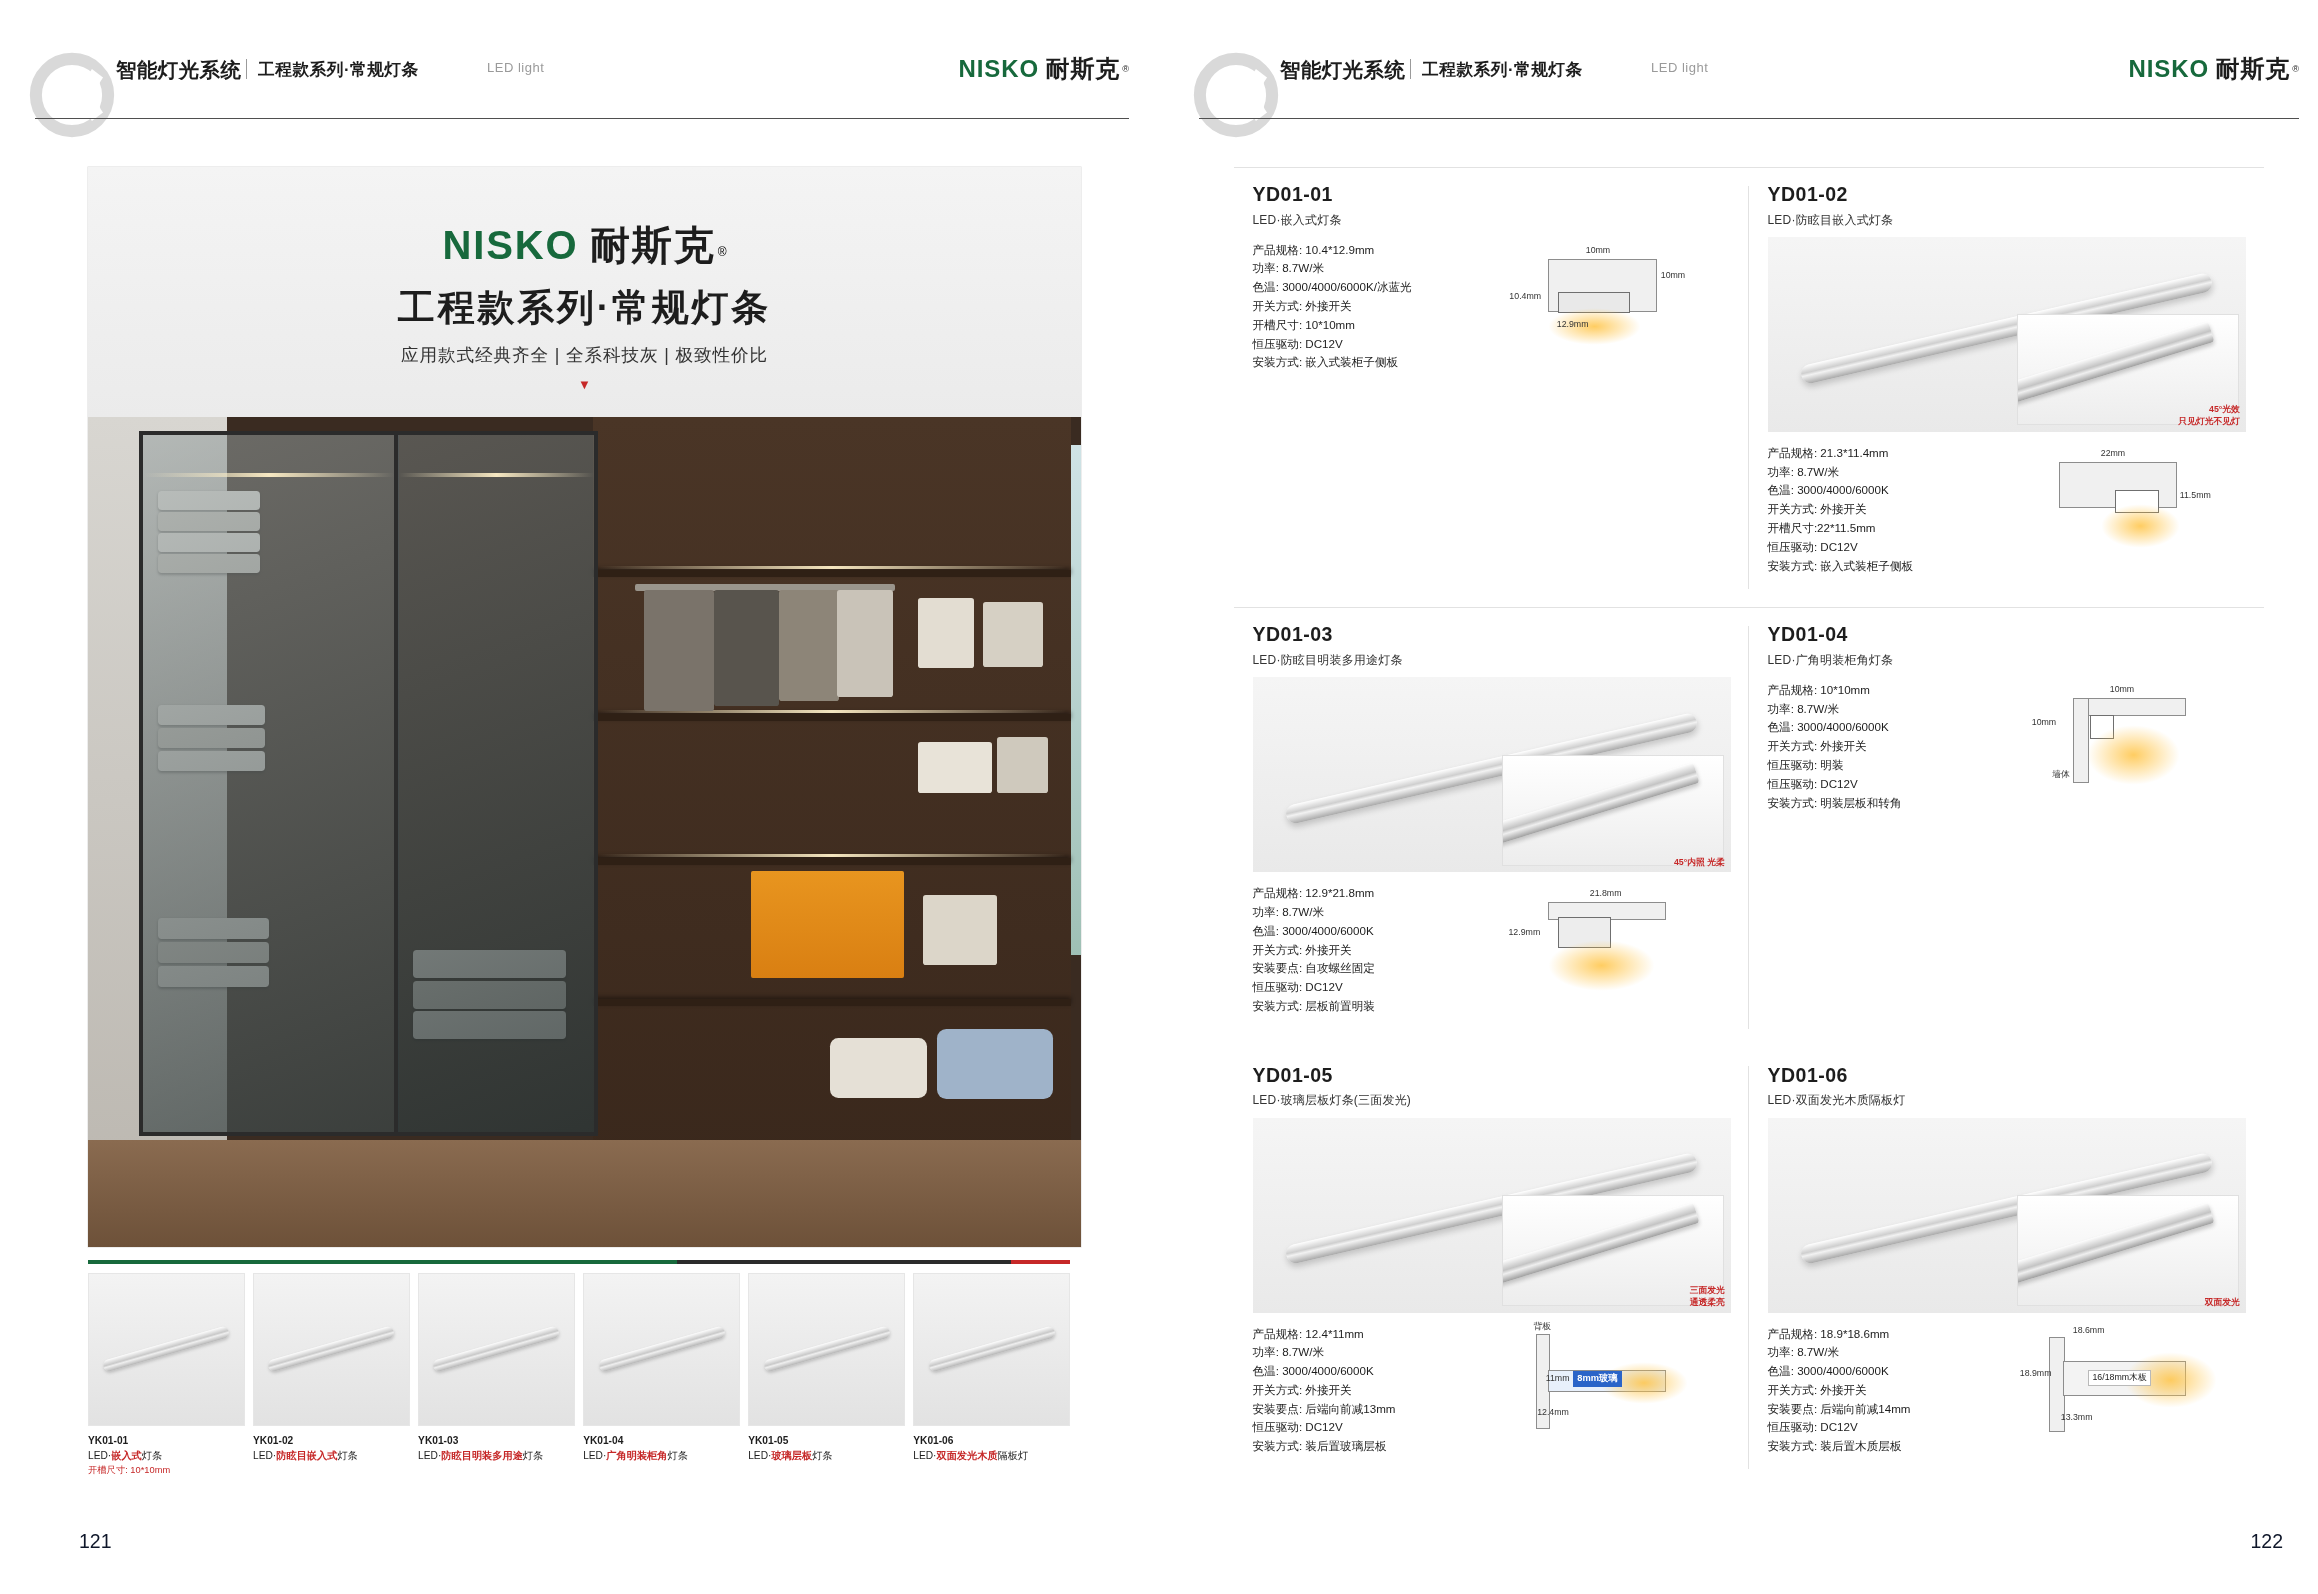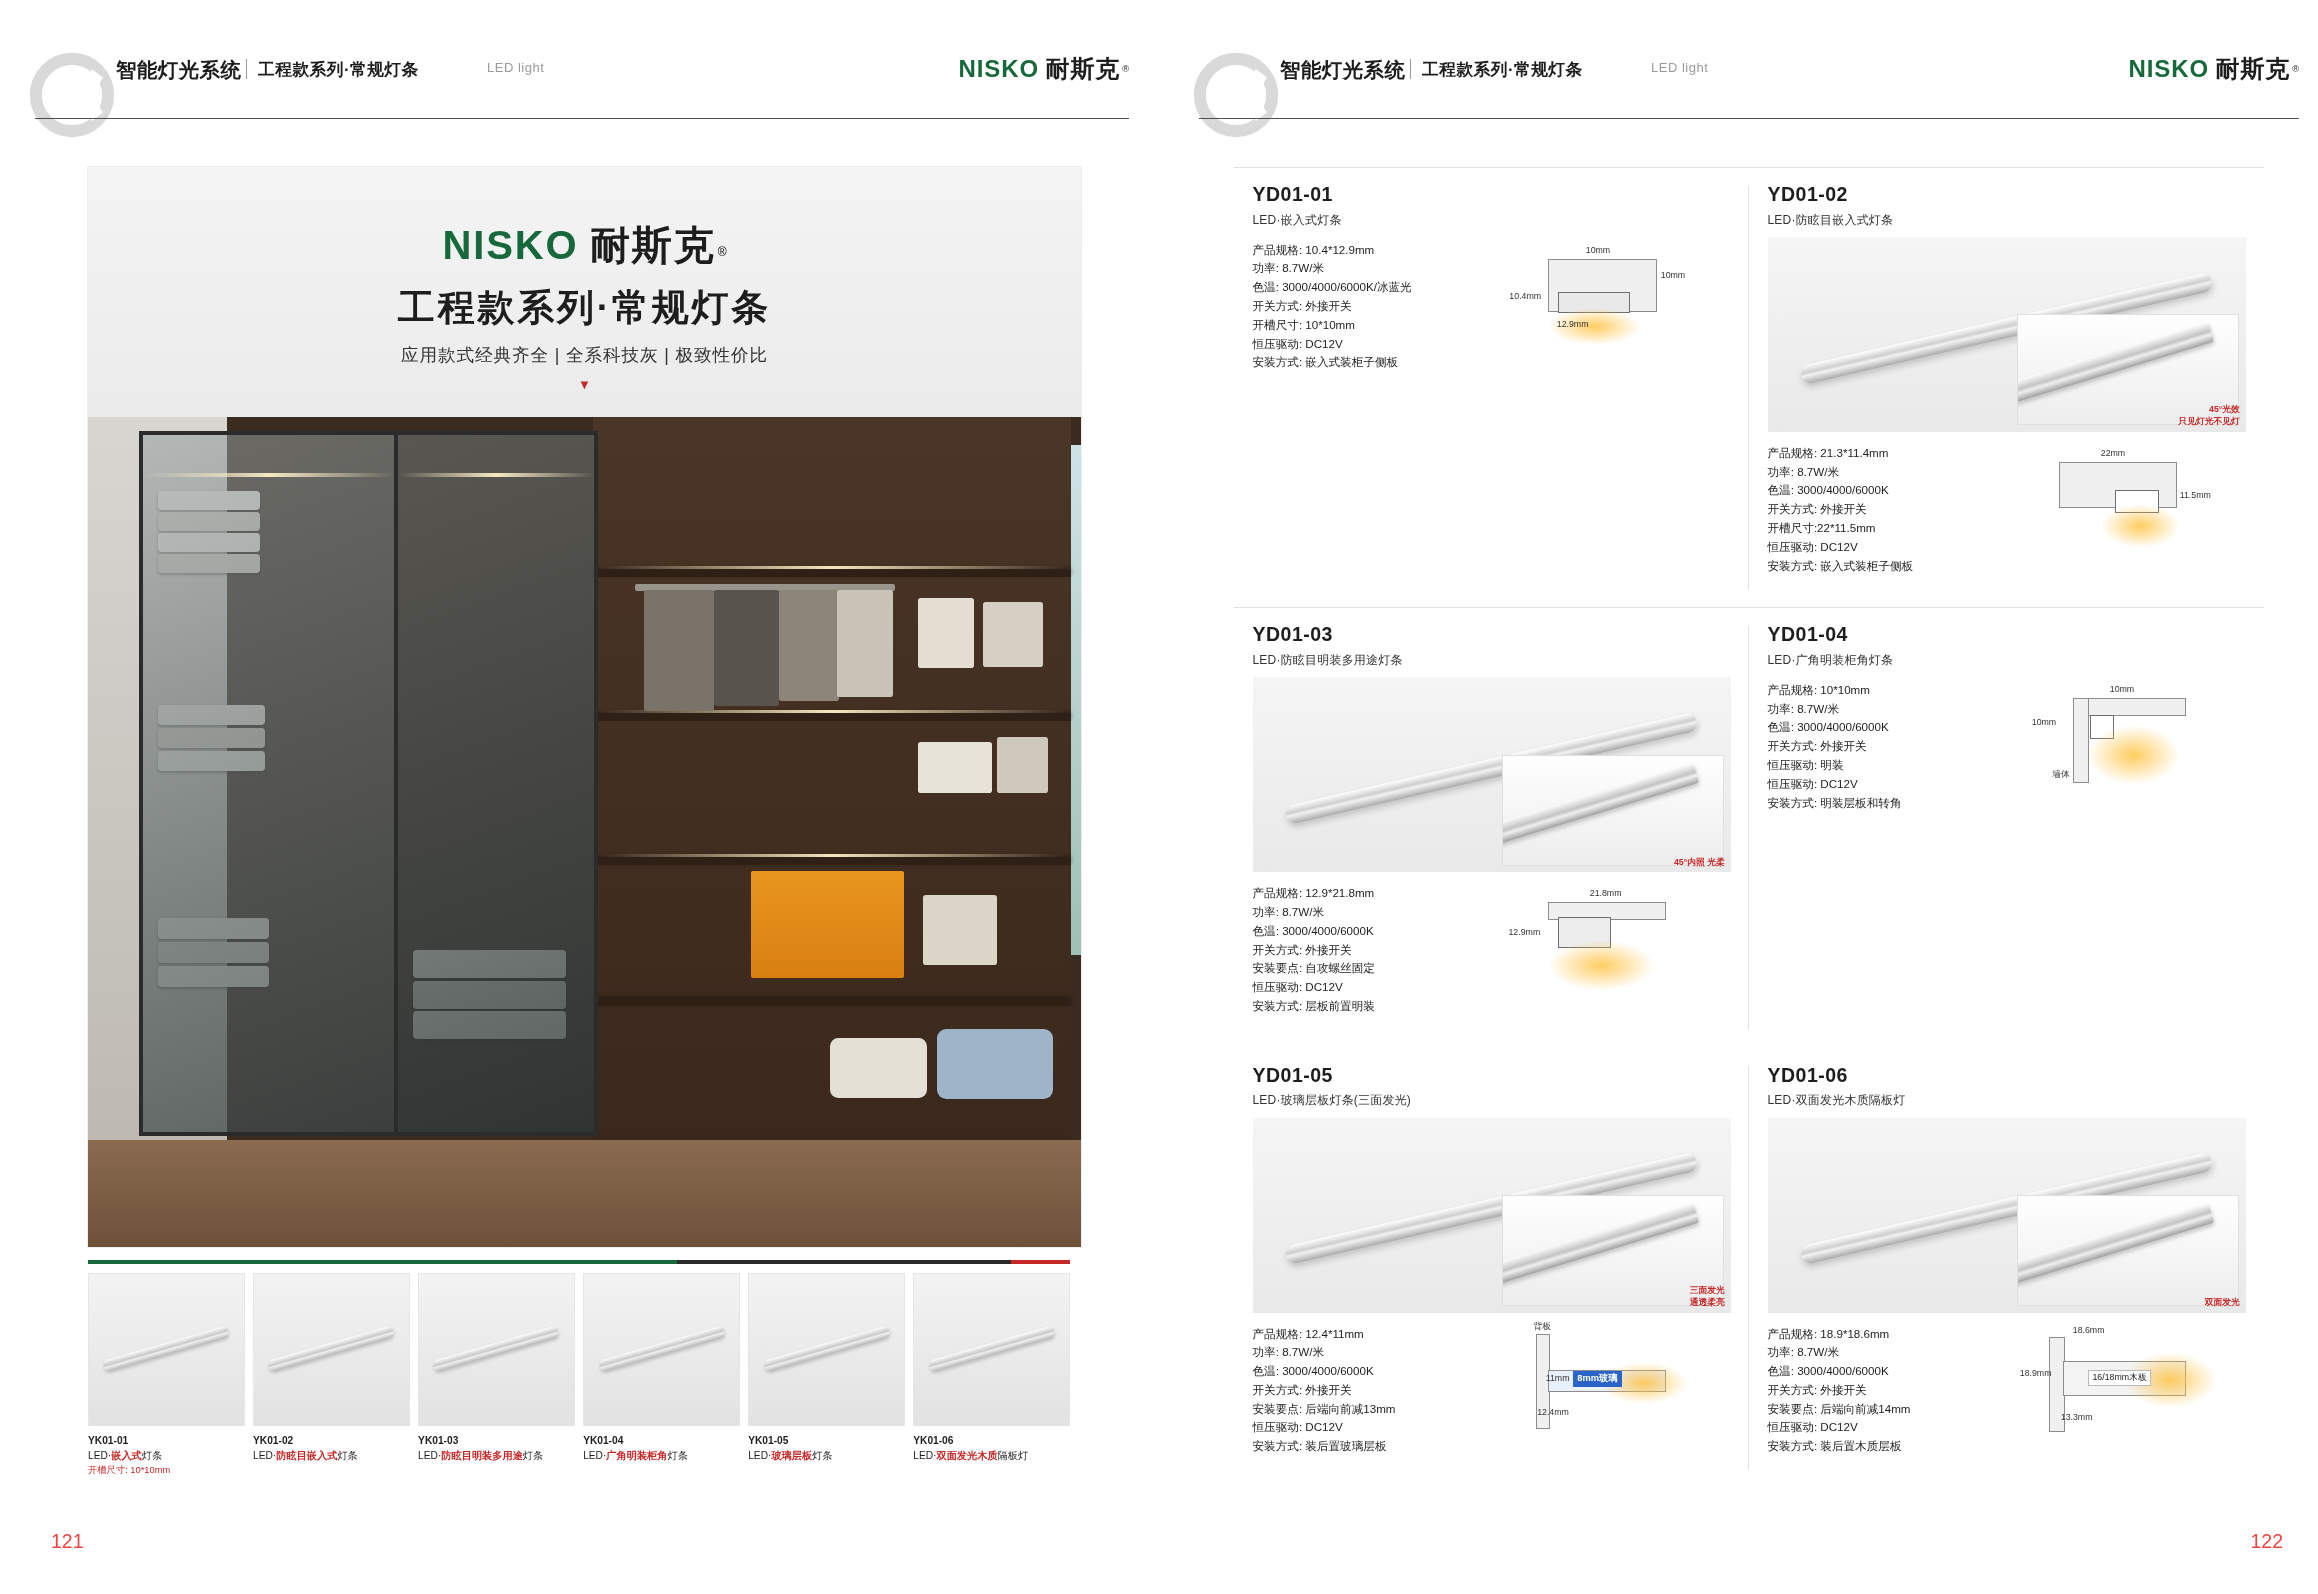--- a/index.html
+++ b/index.html
@@ -64,21 +64,21 @@
   .thumb{flex:1;display:flex;flex-direction:column;}
   .thumb .img{height:153px;background:linear-gradient(180deg,#f3f3f3,#e2e2e2);position:relative;overflow:hidden;border:0.5px solid #e6e6e6;box-sizing:border-box;}
   .thumb .img .bar{position:absolute;left:8%;top:46%;width:84%;height:12px;border-radius:6px;
      background:linear-gradient(180deg,#fdfdfd,#c9c9c9 45%,#efefef 60%,#b4b4b4);transform:rotate(-16deg);
      box-shadow:0 1.9px 3.2px rgba(0,0,0,.18);}
   .thumb .cap{padding-top:7px;font-size:10.2px;color:#1d1d1d;line-height:1.5;}
   .thumb .cap .code{font-weight:bold;}
   .thumb .cap .red{color:#c62828;font-weight:bold;}
   .thumb .cap .note{color:#c62828;font-size:9.3px;}
 
-  .folio{position:absolute;bottom:42px;font-size:19.5px;color:#ef4444;}
+  .folio{position:absolute;bottom:42px;font-size:19.5px;color:#0f172a;margin-left:28px;}
   .folio.l{left:51px;}
   .folio.r{right:51px;}
 
   
   .grid{position:absolute;left:70px;top:167px;right:70px;bottom:107px;}
   .row{display:flex;height:33.3333%;}
   .cell{flex:1;position:relative;padding:16px 18.5px 0 18.5px;box-sizing:border-box;}
   .cell.sep-r:after{content:"";position:absolute;right:0;top:18.5px;bottom:18.5px;width:0.9px;background:#e2e2e2;}
   .row.sep-b:after{content:"";position:absolute;left:0;right:0;height:0.9px;background:#e2e2e2;}
   .row{position:relative;}

